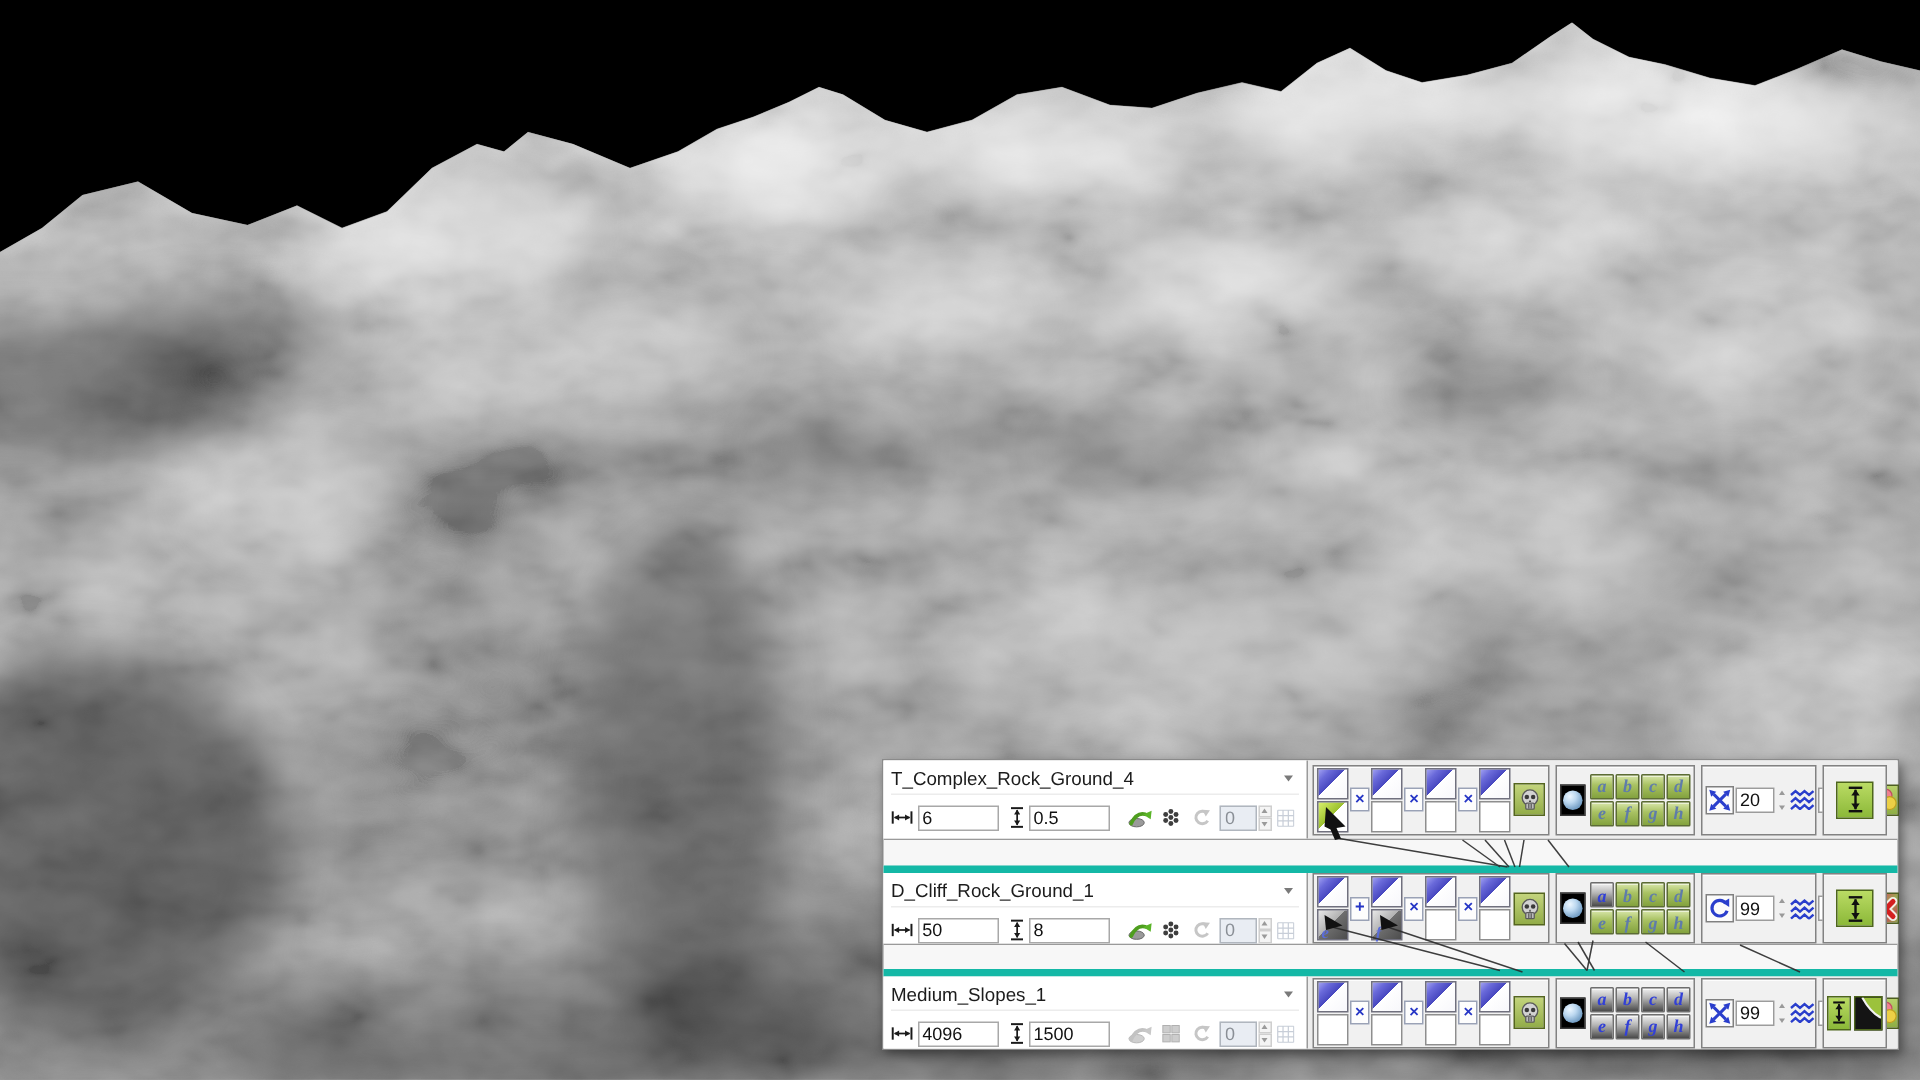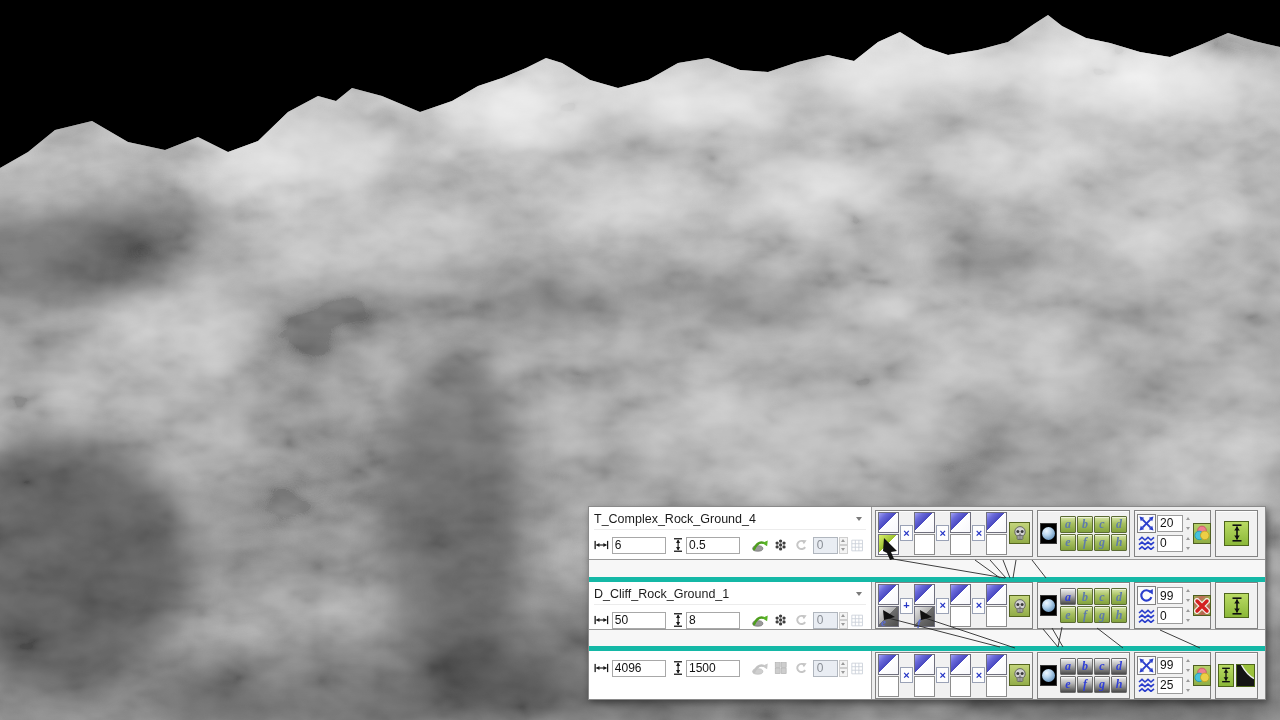--- a/index.html
+++ b/index.html
@@ -67,21 +67,21 @@
   .sphere{width:13px;height:13px;border-radius:50%;
     background:radial-gradient(circle at 35% 30%,#edf7ff 0%,#bcd8f0 35%,#82aace 65%,#4a7aa8 100%);}
   .letter-grid{display:grid;grid-template-columns:repeat(4,16px);grid-auto-rows:17px;gap:1px;}
   .letter{border:1px solid #5c6c35;border-radius:1px;padding:0;cursor:pointer;
     font:italic 700 12px "Liberation Serif",serif;line-height:14px;
     box-shadow:inset 0 1px 0 rgba(255,255,255,.55);}
   .letter.lg{background:linear-gradient(180deg,#d8e6aa 0%,#a9c263 42%,#83a23e 100%);color:#5f7caa;}
   .letter.ld{background:linear-gradient(180deg,#f0f0f0 0%,#b6b6b6 42%,#4a4a4a 100%);color:#3240d6;border-color:#6e6e6e;}
 
   
-  .vg{display:flex;flex-direction:column;gap:1px;}
+  .vg{display:flex;flex-direction:row;gap:1px;}
   .vg-row{display:flex;align-items:center;gap:1px;}
   .icbox{width:19px;height:19px;border:1px solid #808080;background:#fbfbfb;display:flex;
     align-items:center;justify-content:center;box-sizing:border-box;cursor:pointer;}
   .icplain{width:19px;height:19px;display:flex;align-items:center;justify-content:center;cursor:pointer;}
   .vg-field{width:26px;height:17px;border:1px solid #9c9c9c;background:#fff;color:#111;
     font:12px "Liberation Sans",sans-serif;padding:0 0 0 2px;box-sizing:border-box;}
   .mini-spin{width:7px;height:17px;display:flex;flex-direction:column;justify-content:space-between;padding:2px 0;box-sizing:border-box;}
   .mini-spin span{display:block;margin:0 auto;}
   .action-btn{width:21px;height:21px;margin-left:2px;border:1px solid #4e5e22;display:flex;
     align-items:center;justify-content:center;padding:0;cursor:pointer;}
@@ -547,20 +547,24 @@
           <svg width="14" height="18">
                 <use href="#i-vrange"></use>
               </svg>
         </button>
       </div>
     </div>
   </div>
 
   <div class="panel-row row3">
     <div class="left-box">
+      <div class="name-row">
+        <div class="layer-name">Medium_Slopes_1</div>
+        <div class="caret"></div>
+      </div>
       <div class="values-row">
         <svg class="ic" width="18" height="10">
               <use href="#i-wicon"></use>
             </svg>
         <input class="num-field wfield" value="4096" style="">
         <svg class="ic" width="10" height="18">
               <use href="#i-hicon"></use>
             </svg>
         <input class="num-field hfield" value="1500" style="">
         <svg class="ic tool-ic" width="20" height="16">

